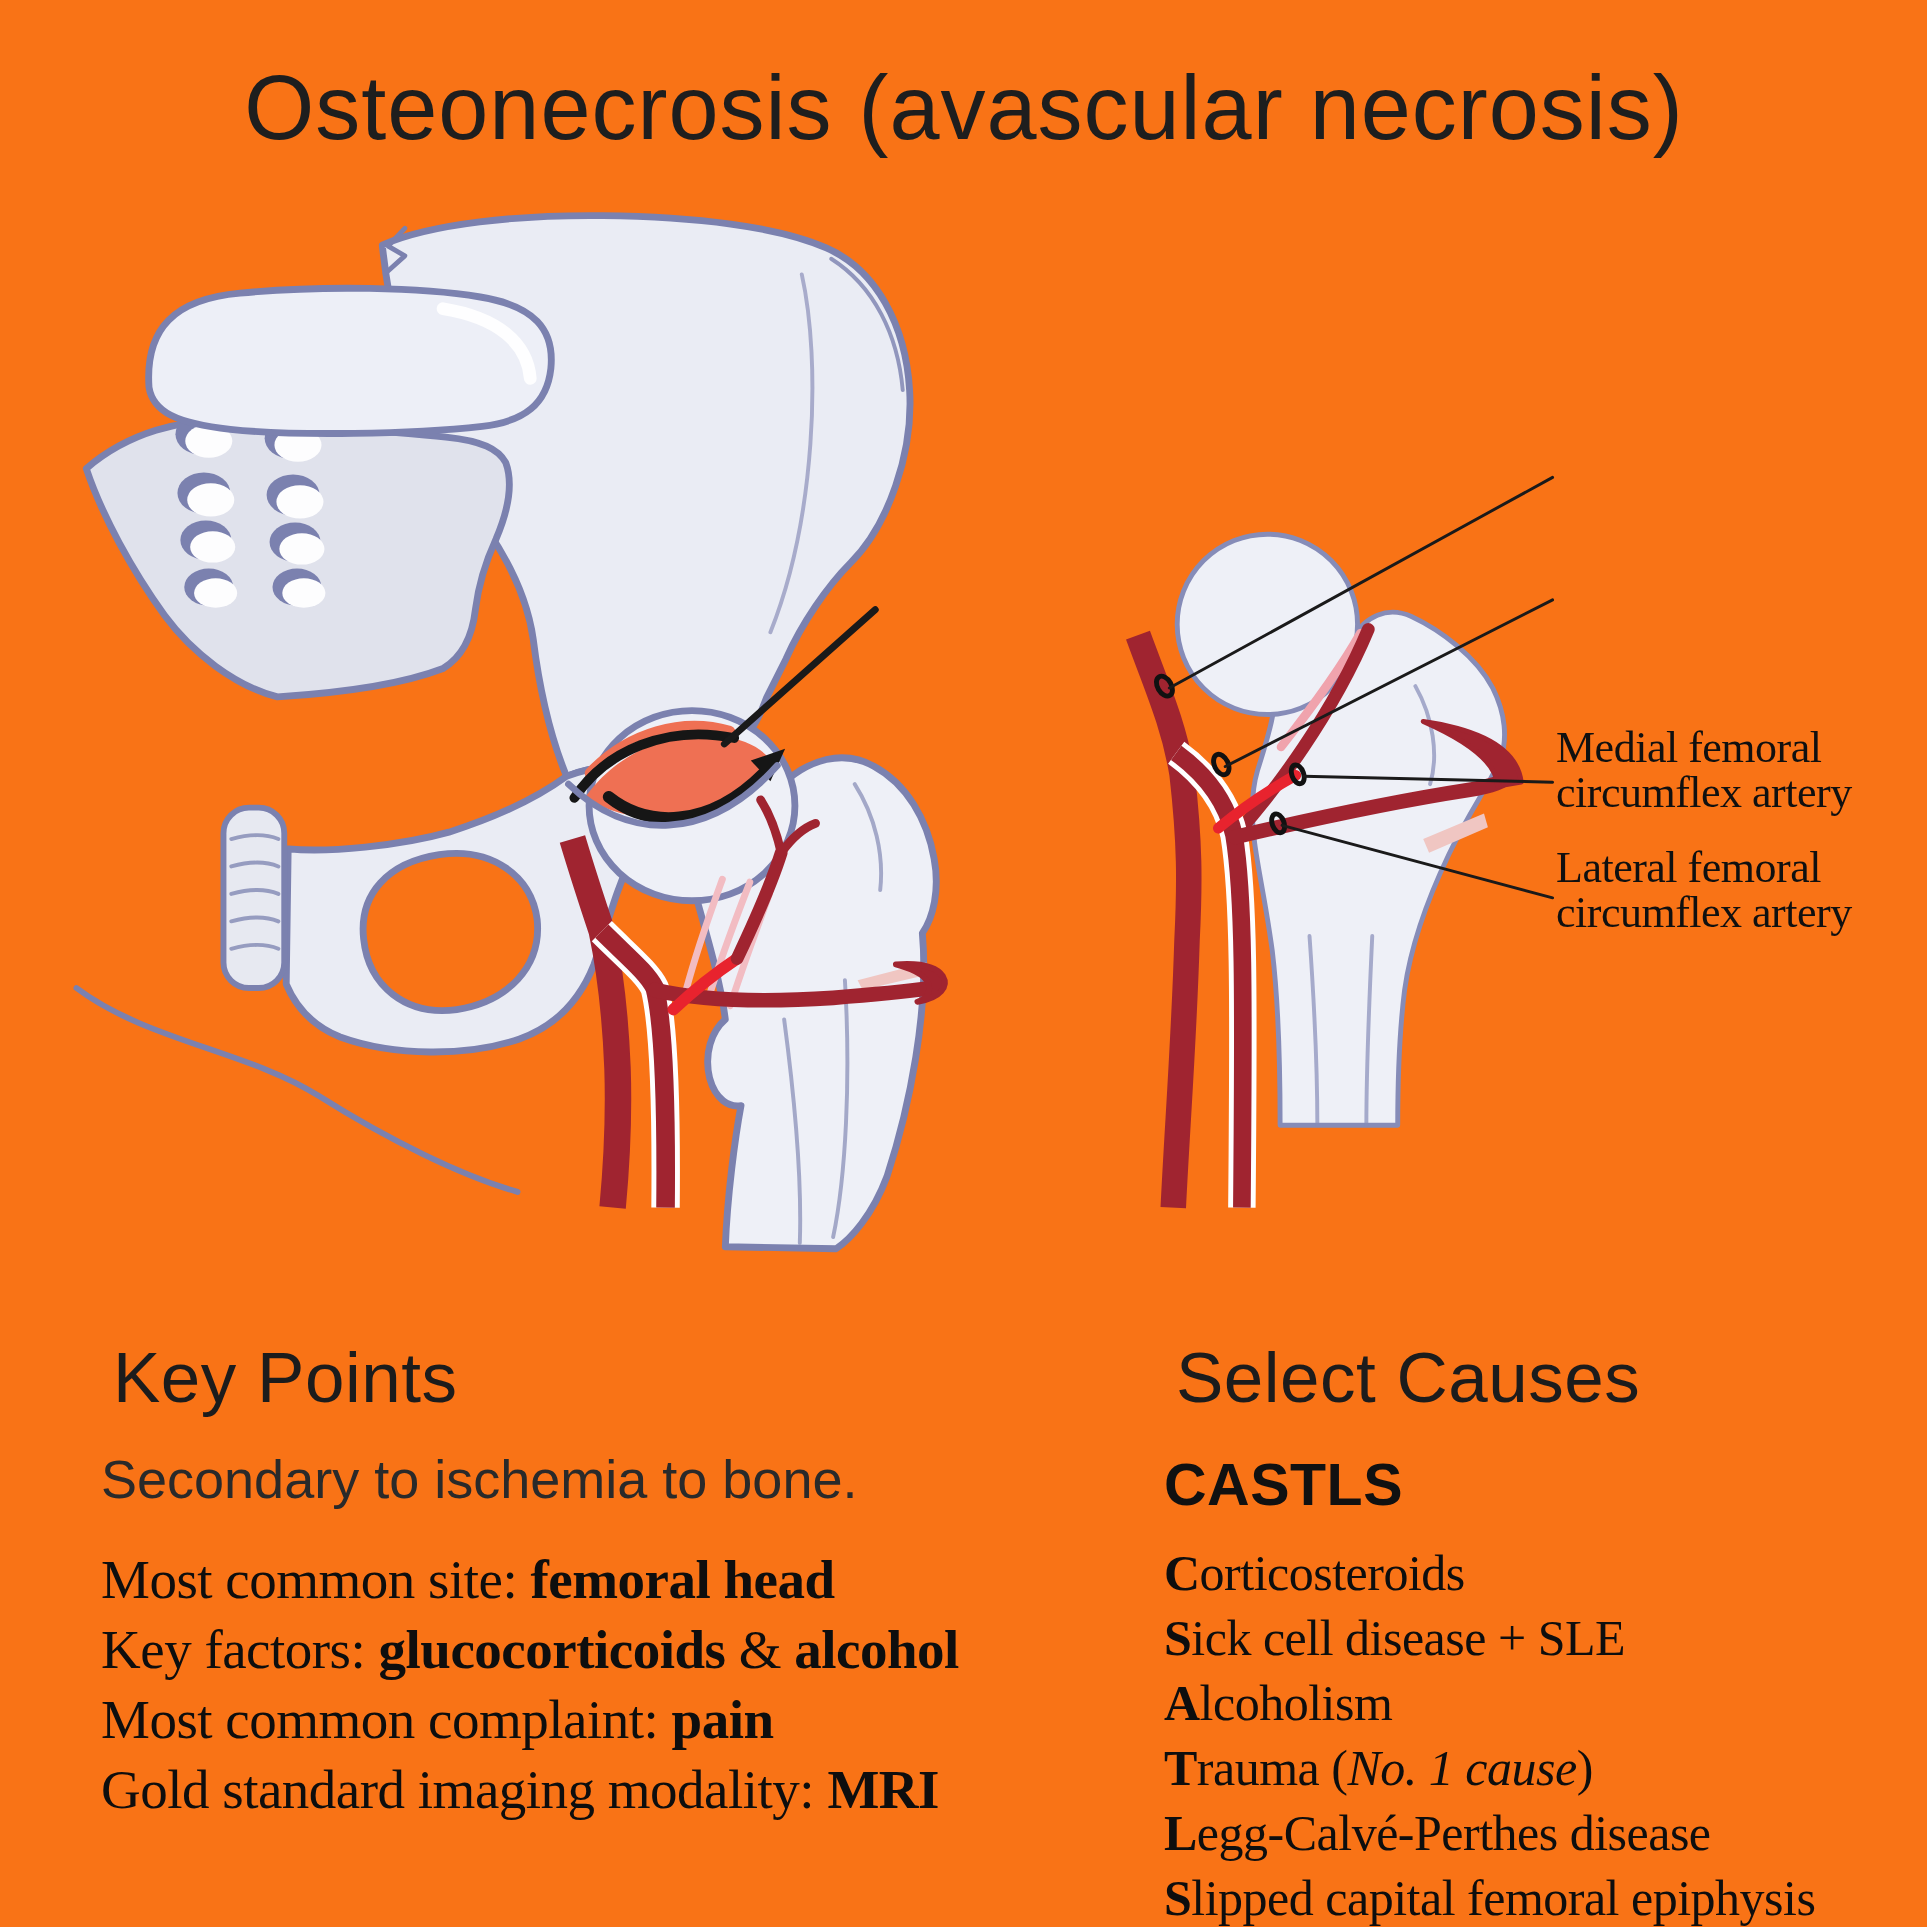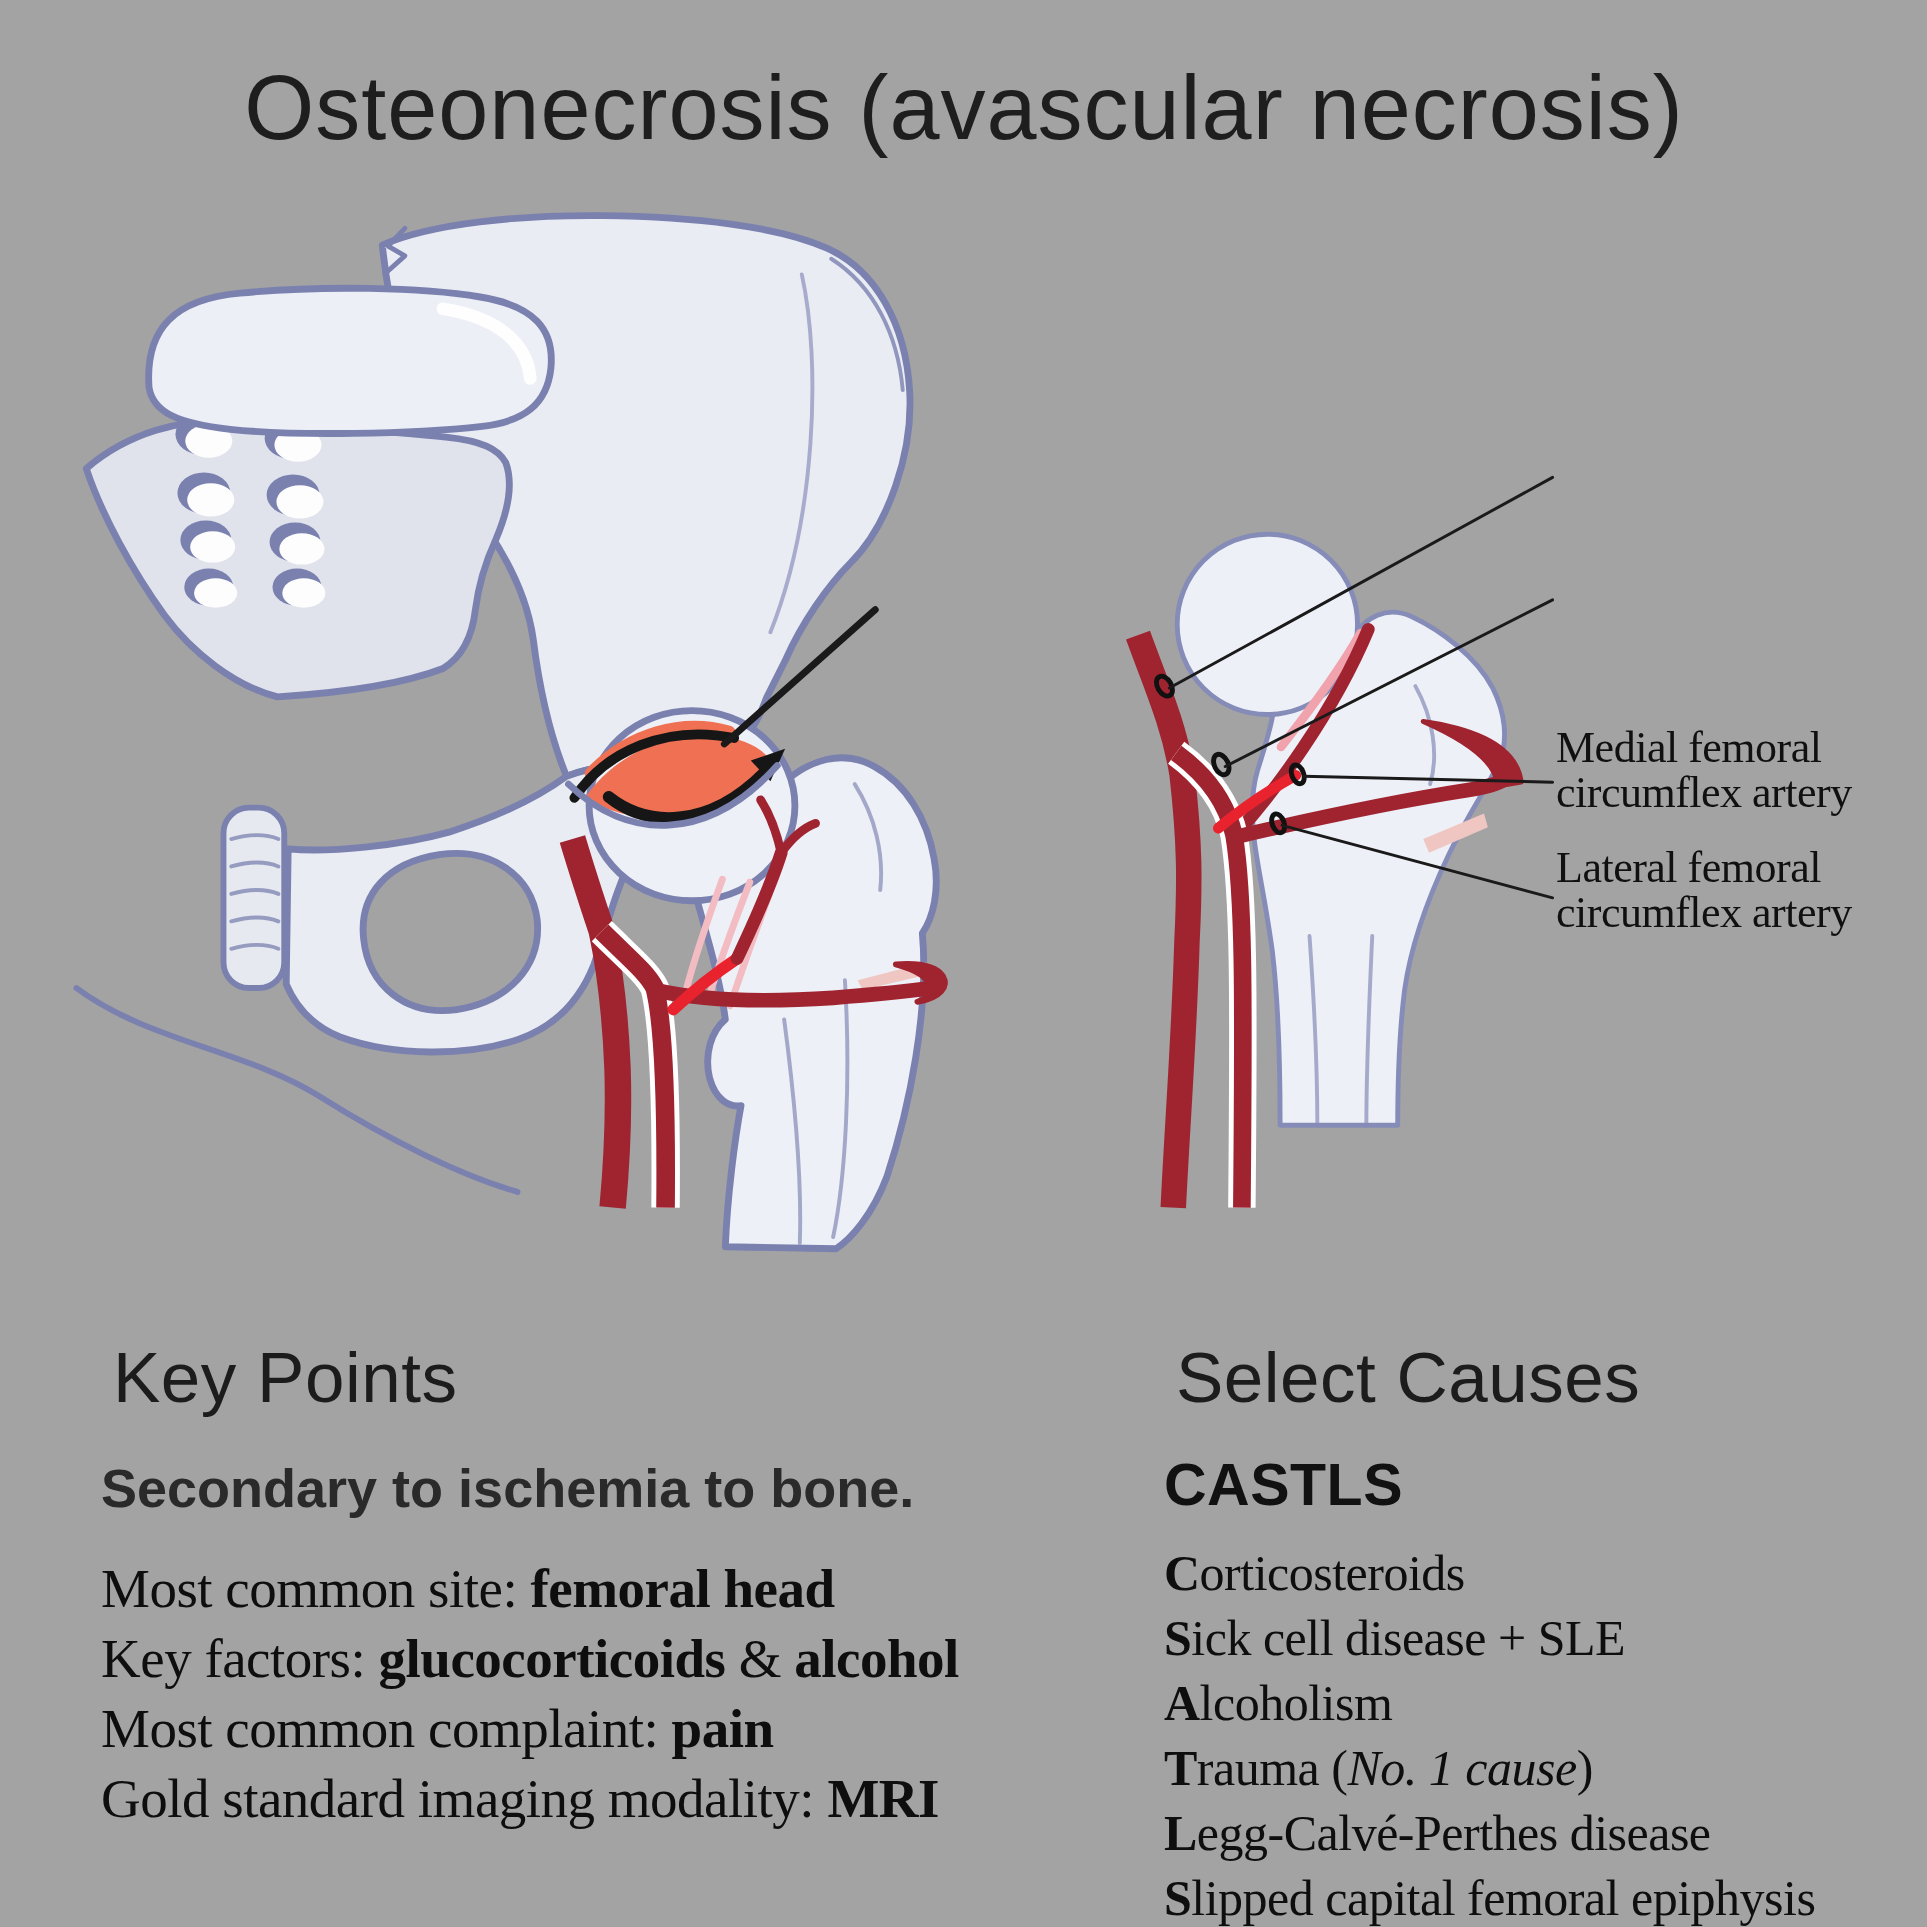--- a/index.html
+++ b/index.html
@@ -1,17 +1,17 @@
 <!DOCTYPE html>
 <html><head>
 <meta charset="utf-8">
 <style>
   html,body{margin:0;padding:0;background:#fff;}
   .canvas{
-    position:relative;width:1928px;height:1928px;background:#a3a3a3;
+    position:relative;width:1928px;height:1928px;background:#f97316;
     font-family:"Liberation Sans",sans-serif;overflow:hidden;
   }
   .art{position:absolute;left:0;top:0;width:1928px;height:1928px;}
   .title{
     position:absolute;left:0;top:57px;width:1928px;text-align:center;
     font-size:90px;font-weight:400;color:#1e1e1e;letter-spacing:1px;
   }
   
   .necrosis-label{
     position:absolute;left:894px;top:472px;width:255px;
@@ -27,21 +27,21 @@
   .lbl-femoral{top:447px;}
   .lbl-deep{top:555px;}
   .lbl-medial{top:725px;}
   .lbl-lateral{top:845px;}
   
   .keypoints{position:absolute;left:101px;top:1325px;width:961px;}
   .section-heading{
     font-size:71px;font-weight:400;color:#1c1c1c;letter-spacing:0.5px;margin:12px;
   }
   .subtitle{
-    margin:39px 0 0 0;font-size:54px;font-weight:700;color:#2a2a2a;
+    margin:30px 0 0 0;font-size:54px;font-weight:400;color:#2a2a2a;
   }
   .kp-lines{margin-top:35px;font-family:"Liberation Serif",serif;
     font-size:55px;line-height:70px;color:#0e0e0e;letter-spacing:-0.5px;}
   .kp-lines b{font-weight:bold;margin-top:44px;}
   
   .causes{position:absolute;left:1164px;top:1325px;width:745px;}
   .mnemonic{
     margin:33px 0 0 0;font-size:59px;font-weight:bold;color:#111;letter-spacing:0.5px;
   }
   .cause-list{margin-top:21.6px;font-family:"Liberation Serif",serif;

